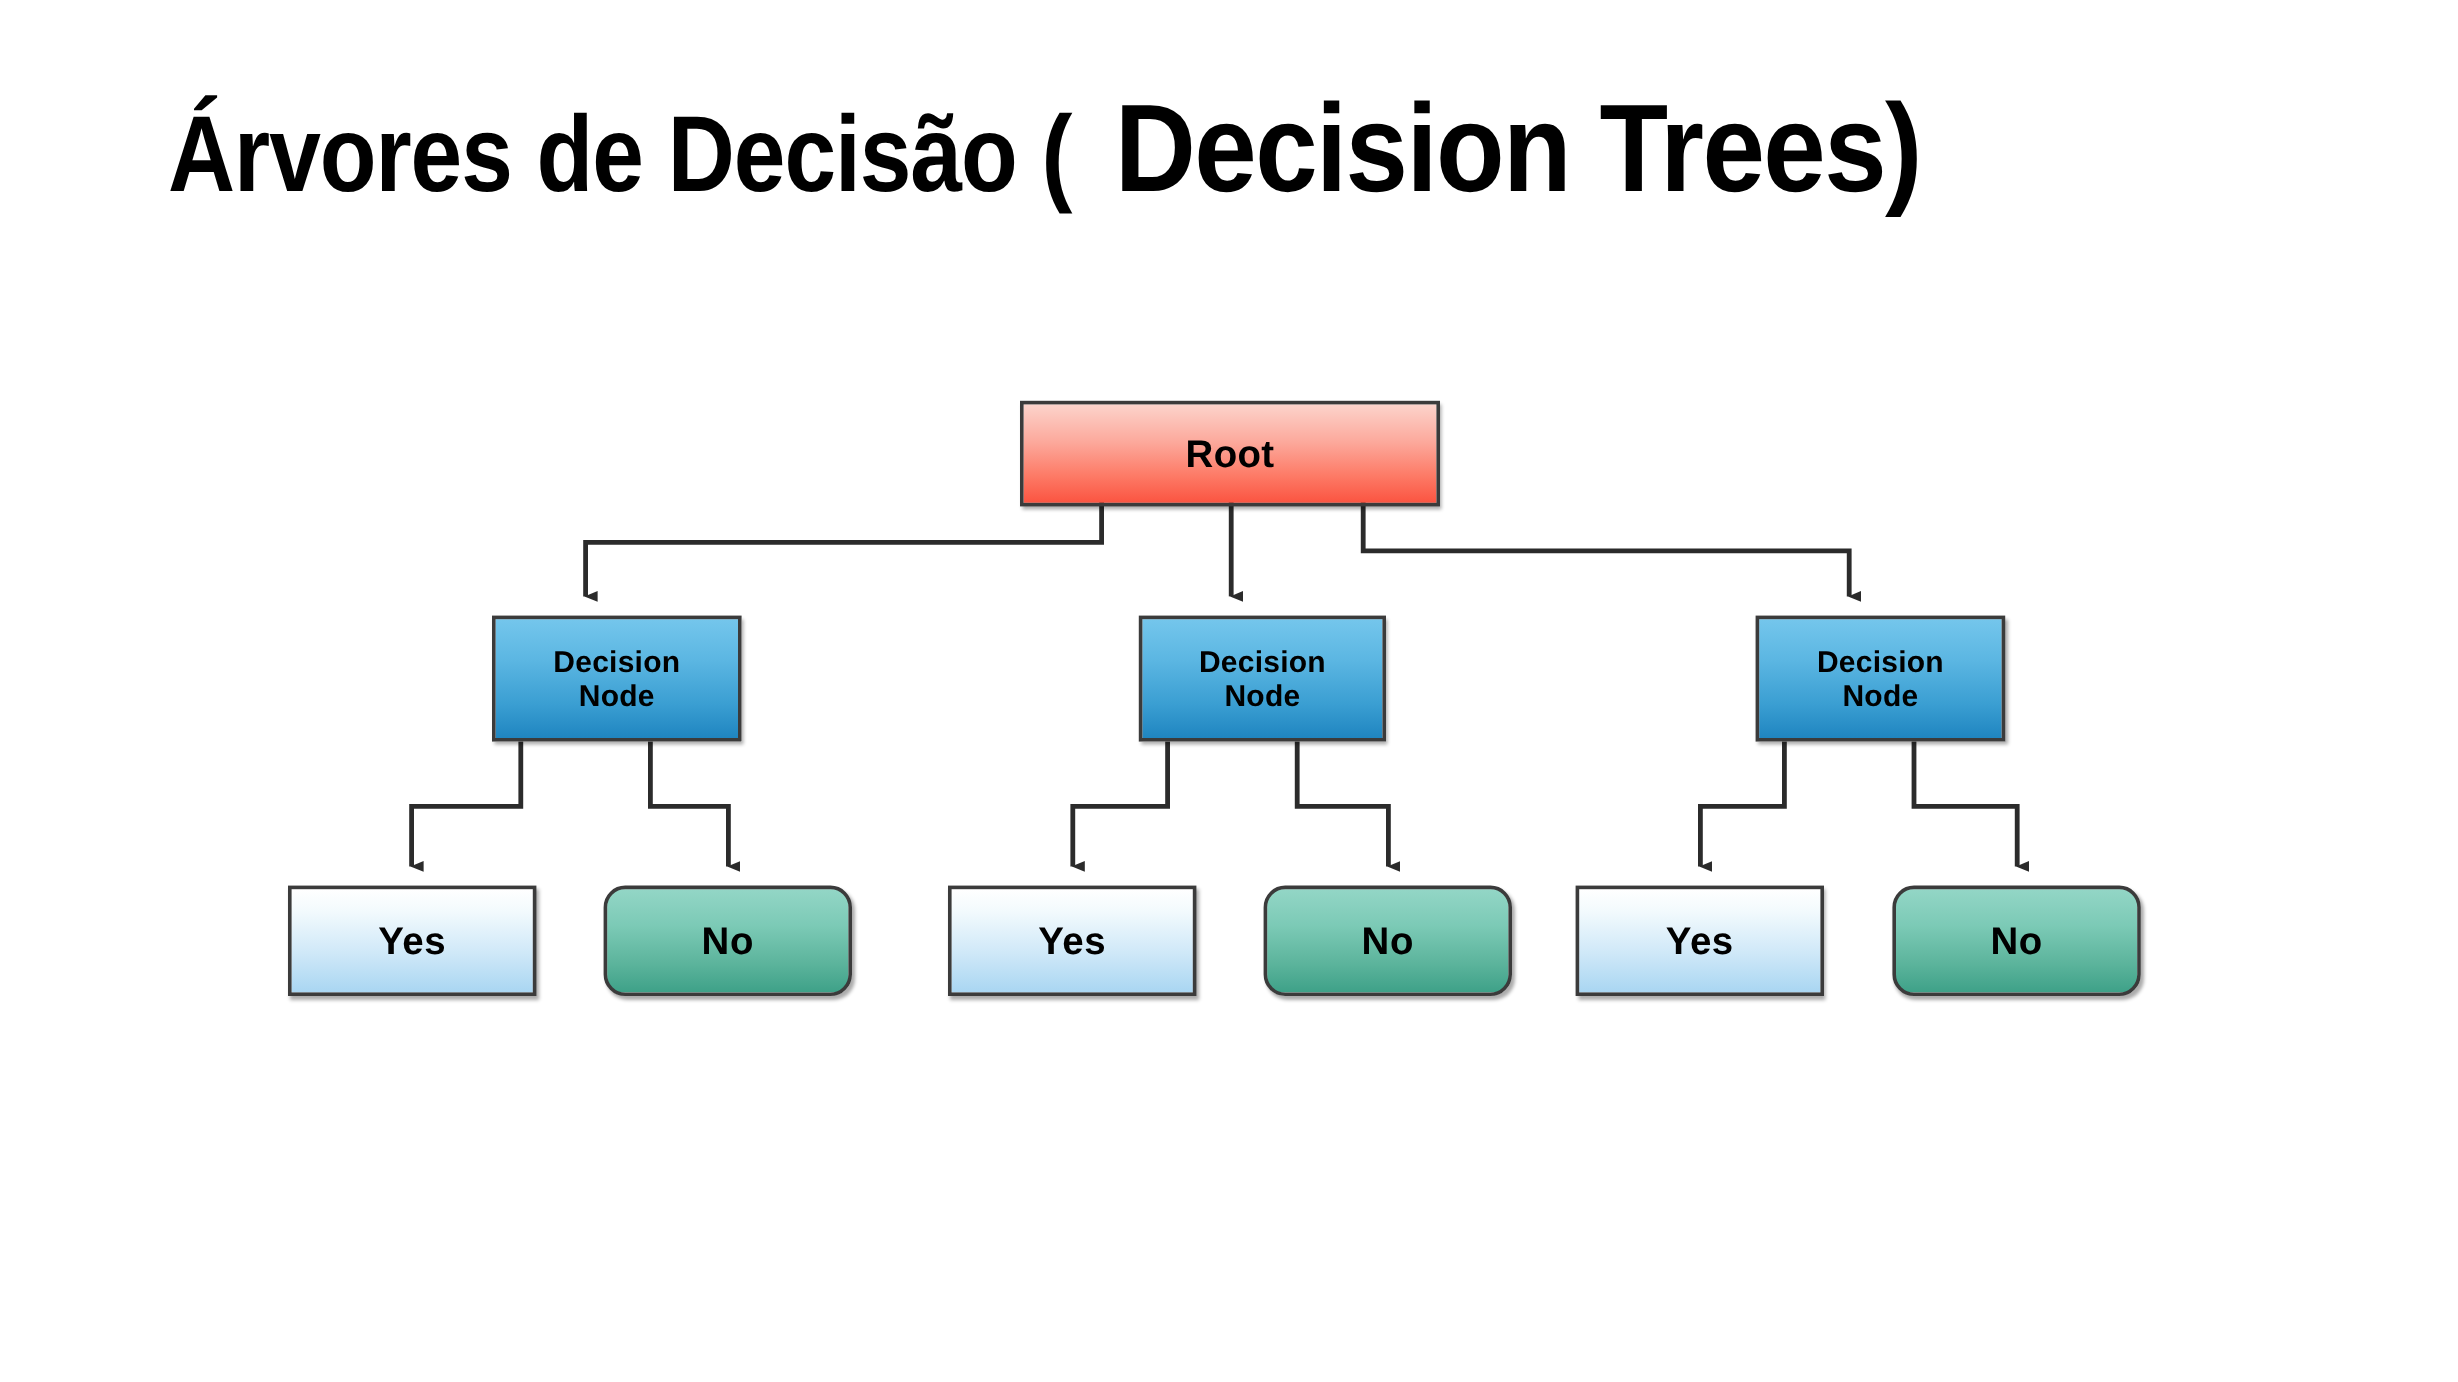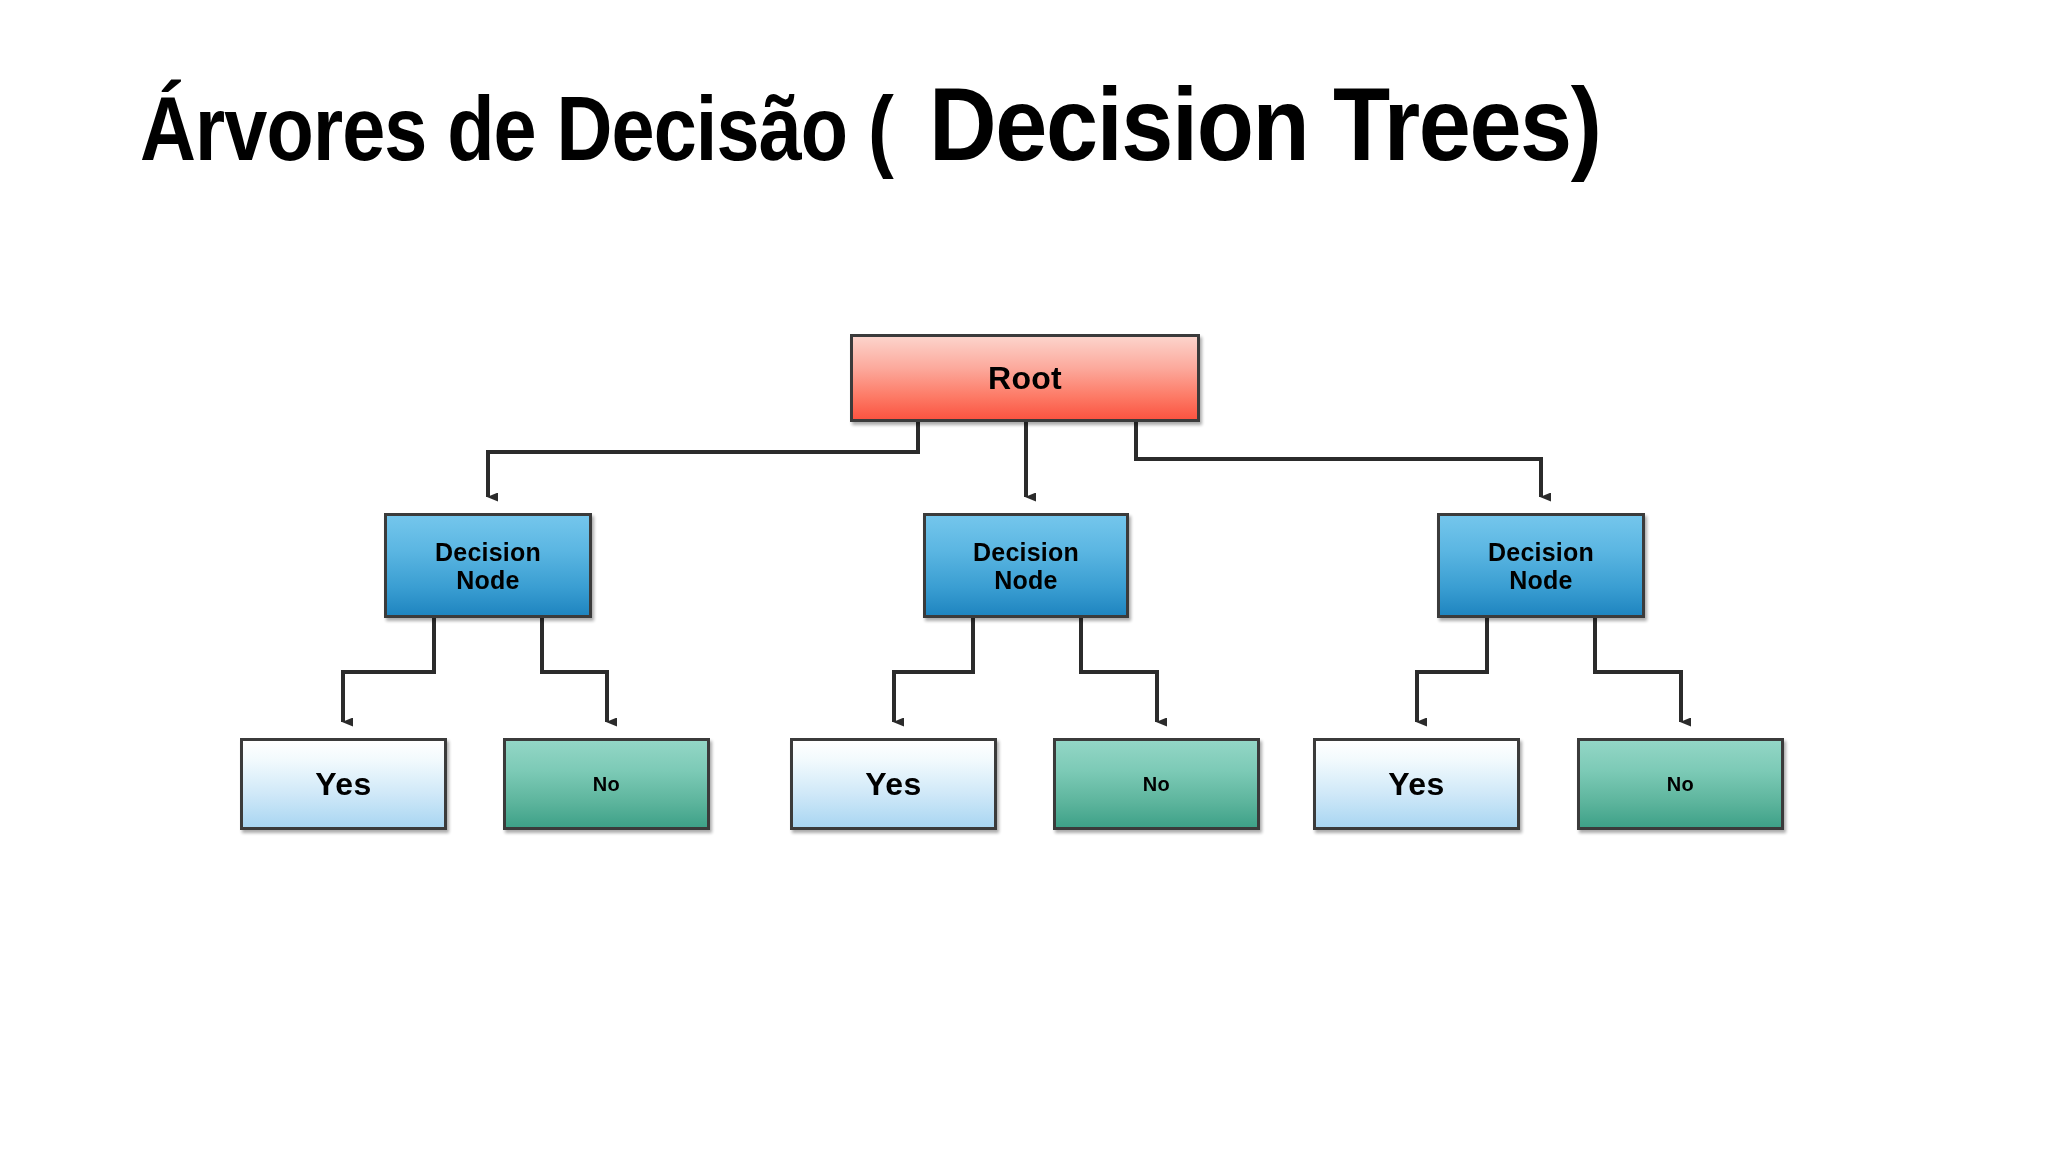--- a/index.html
+++ b/index.html
@@ -78,33 +78,35 @@
     background: linear-gradient(to bottom, #fcd3cb 0%, #fca99c 38%, #fd7b67 72%, #fb5441 100%);
     font-size: 32px;
     letter-spacing: 0.3px;
   }
 
   .node-decision {
     background: linear-gradient(to bottom, #74c6ec 0%, #5bb6e2 35%, #3a9ed2 72%, #1f85c0 100%);
     font-size: 25px;
     line-height: 1.12;
     letter-spacing: 0.2px;
+    margin-left: 26px;
   }
 
   .node-yes {
     background: linear-gradient(to bottom, #ffffff 0%, #f2fafd 22%, #cfe8f8 62%, #a9d6f2 100%);
     font-size: 32px;
     letter-spacing: 0.5px;
     text-align: right;
   }
 
   .node-no {
     background: linear-gradient(to bottom, #93d6c6 0%, #7ccab6 35%, #5cb49c 72%, #3ea188 100%);
-    font-size: 20px;
+    font-size: 32px;
     letter-spacing: 0.5px;
+    border-radius: 18px;
   }
 
   .node-label {
     display: block;
     pointer-events: none;
   }
 </style>
 </head>
 <body>
 

